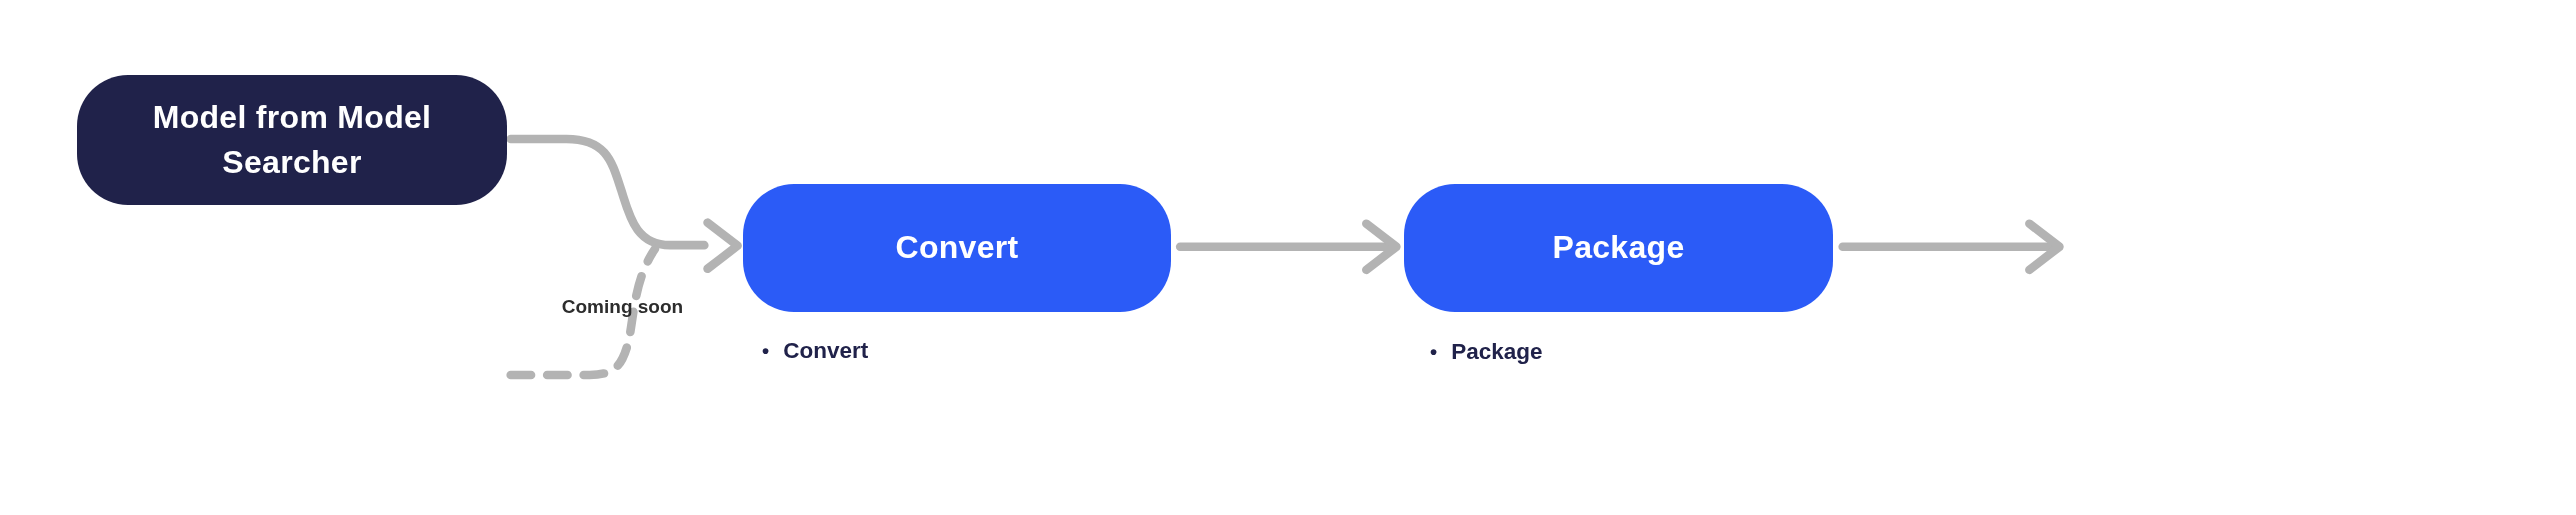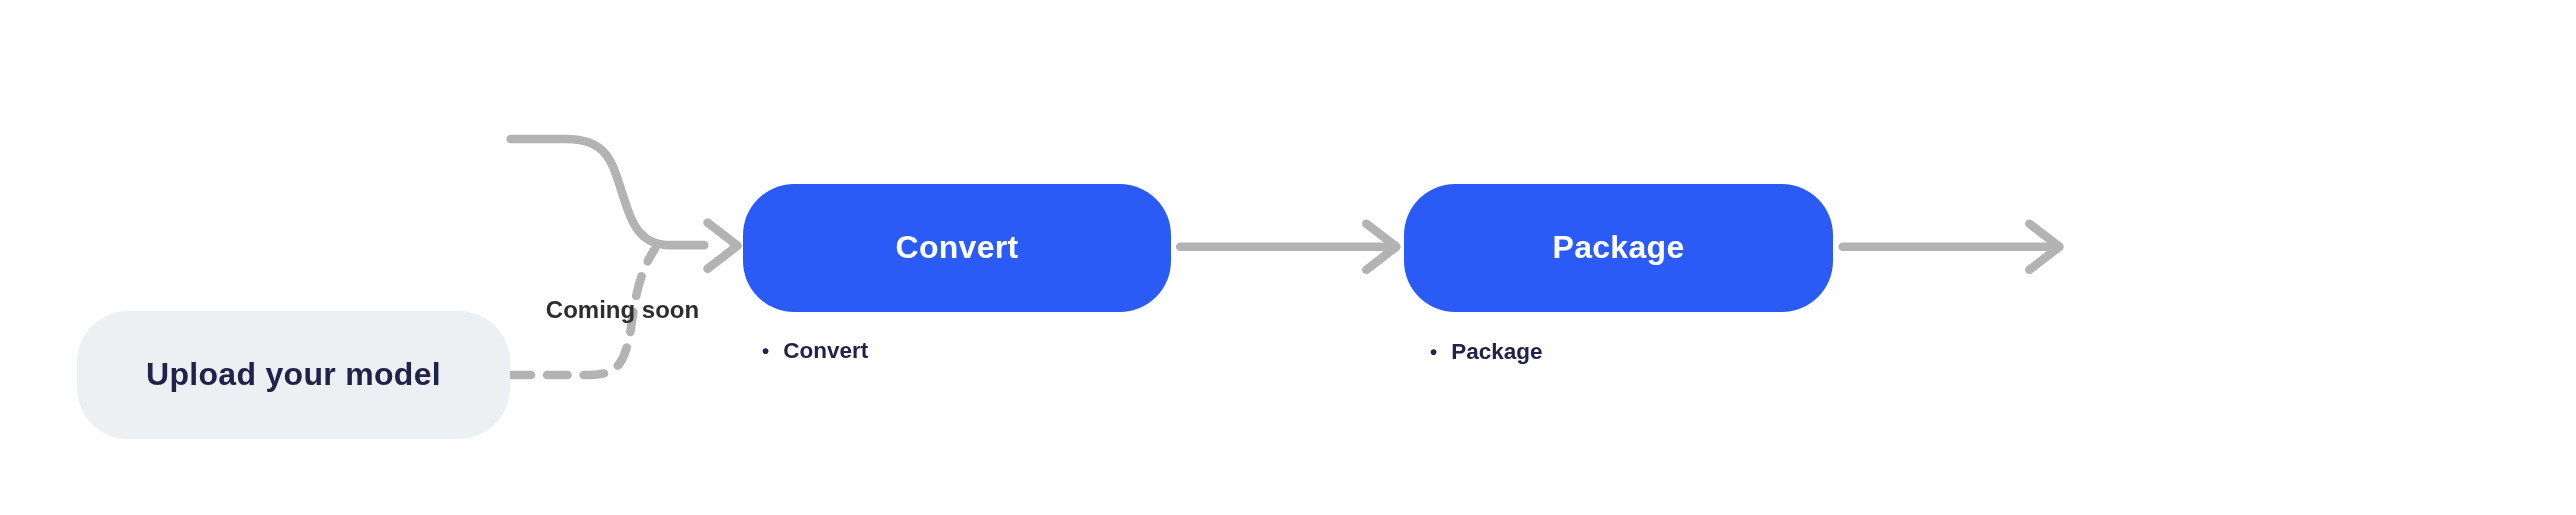--- a/index.html
+++ b/index.html
@@ -52,21 +52,21 @@
   }
   .node .node-label{display:block;}
   .node-navy{background:var(--navy);color:#FFFFFF;}
   .node-light{background:var(--light);color:var(--navy);}
   .node-blue{background:var(--blue);color:#FFFFFF;}
   .node-yellow{background:var(--yellow);color:var(--navy);}
   .coming-soon{
     position:absolute;
     left:515px;top:296px;width:215px;
     text-align:center;
-    font-size:24px;
+    font-size:19px;
     font-weight:600;
     color:var(--label);
   }
   .bullet-line{
     position:absolute;
     display:flex;
     align-items:center;
     gap:14px;
     font-size:22.5px;
     font-weight:600;
@@ -89,24 +89,24 @@
 
     <path class="dashed" d="M 951 699 H 1098 C 1146 699 1158 679 1168 646 C 1181 605 1177 527 1220 464"></path>
 
     <path d="M 2199 460 H 2594"></path>
     <path d="M 2546 417 L 2602 460 L 2546 503"></path>
 
     <path d="M 3434 460 H 3830"></path>
     <path d="M 3782 417 L 3838 460 L 3782 503"></path>
   </svg>
 
+  <div class="node node-navy" style="left:77px;top:75px;width:430px;height:130px;">
+    <span class="node-label" style="max-width:333px;">Model from Model Searcher</span>
+  </div>
 
-  <div class="node node-light" style="left:77px;top:311px;width:433px;height:128px;">
-    <span class="node-label">Upload your model</span>
-  </div>
 
   <div class="node node-blue" style="left:743px;top:184px;width:428px;height:128px;">
     <span class="node-label">Convert</span>
   </div>
 
   <div class="node node-blue" style="left:1404px;top:184px;width:429px;height:128px;">
     <span class="node-label">Package</span>
   </div>
 
 

